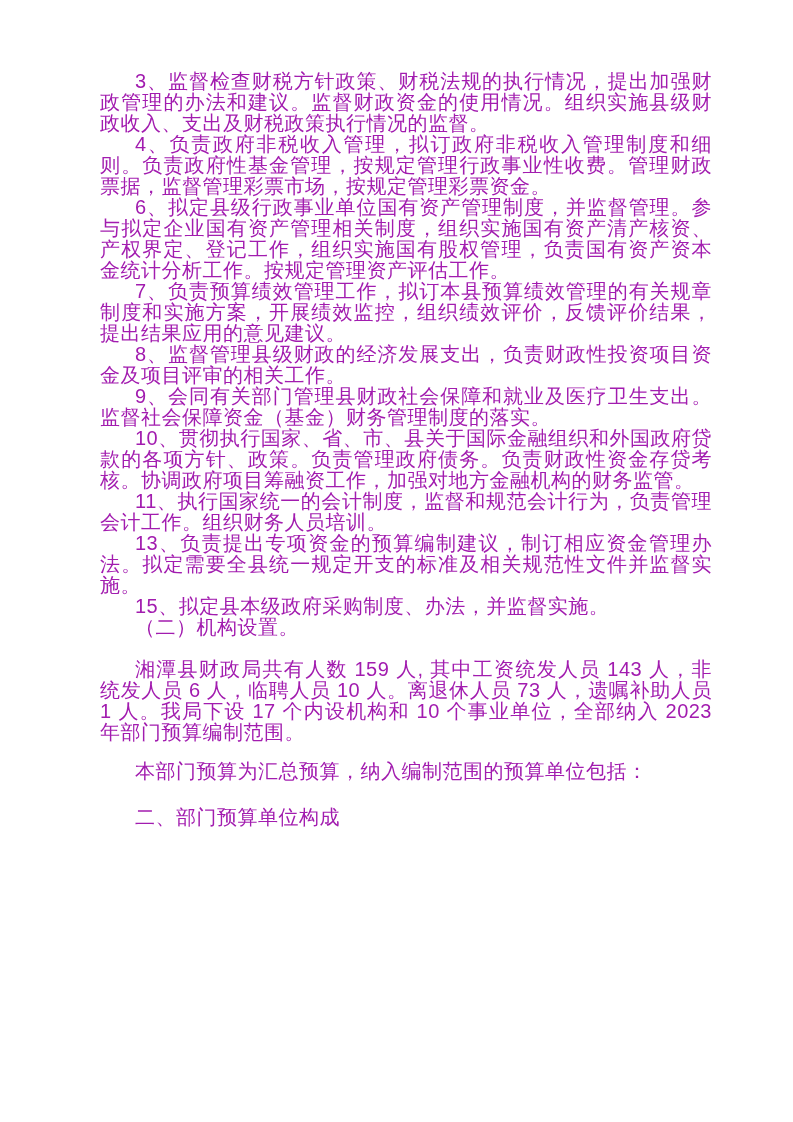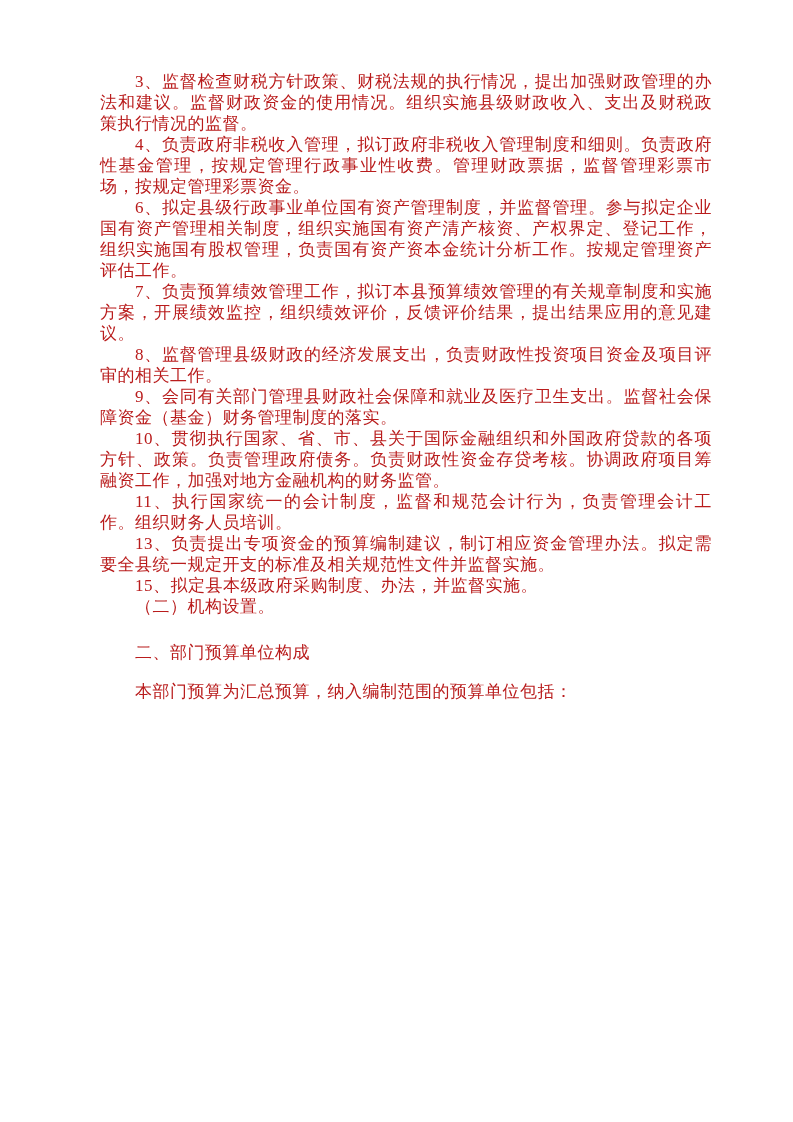--- a/index.html
+++ b/index.html
@@ -12,23 +12,23 @@
     width: 793px;
     height: 1122px;
     background: #ffffff;
     overflow: hidden;
   }
   .content {
     position: absolute;
     left: 100px;
     top: 71px;
     width: 612px;
-    color: #b91c1c;
-    font-family: Liberation Serif, serif;
-    font-size: 17px;
+    color: #a21caf;
+    font-family: Liberation Sans, sans-serif;
+    font-size: 20px;
     letter-spacing: 0.5px;
     line-height: 21px;
   }
   .para {
     margin: 0;
     text-align: justify;
     text-indent: 35px;
   }
   .mt-blank   { }  
   .mt-blank2  { margin-top: 21px; }  
@@ -50,19 +50,20 @@
     <p class="para">7、负责预算绩效管理工作，拟订本县预算绩效管理的有关规章制度和实施方案，开展绩效监控，组织绩效评价，反馈评价结果，提出结果应用的意见建议。</p>
     <p class="para">8、监督管理县级财政的经济发展支出，负责财政性投资项目资金及项目评审的相关工作。</p>
     <p class="para">9、会同有关部门管理县财政社会保障和就业及医疗卫生支出。监督社会保障资金（基金）财务管理制度的落实。</p>
     <p class="para">10、贯彻执行国家、省、市、县关于国际金融组织和外国政府贷款的各项方针、政策。负责管理政府债务。负责财政性资金存贷考核。协调政府项目筹融资工作，加强对地方金融机构的财务监管。</p>
     <p class="para">11、执行国家统一的会计制度，监督和规范会计行为，负责管理会计工作。组织财务人员培训。</p>
     <p class="para">13、负责提出专项资金的预算编制建议，制订相应资金管理办法。拟定需要全县统一规定开支的标准及相关规范性文件并监督实施。</p>
     <p class="para">15、拟定县本级政府采购制度、办法，并监督实施。</p>
 
     <p class="para heading mt-blank">（二）机构设置。</p>
 
+    <p class="para mt-blank2">湘潭县财政局共有人数 159 人, 其中工资统发人员 143 人，非统发人员 6 人，临聘人员 10 人。离退休人员 73 人，遗嘱补助人员 1 人。我局下设 17 个内设机构和 10 个事业单位，全部纳入 2023 年部门预算编制范围。</p>
+
+    <p class="para mt-blank4">本部门预算为汇总预算，纳入编制范围的预算单位包括：</p>
 
     <p class="para heading mt-blank3">二、部门预算单位构成</p>
-
-    <p class="para mt-blank4">本部门预算为汇总预算，纳入编制范围的预算单位包括：</p>
 
   </div>
 </div>
 
 </body></html>

